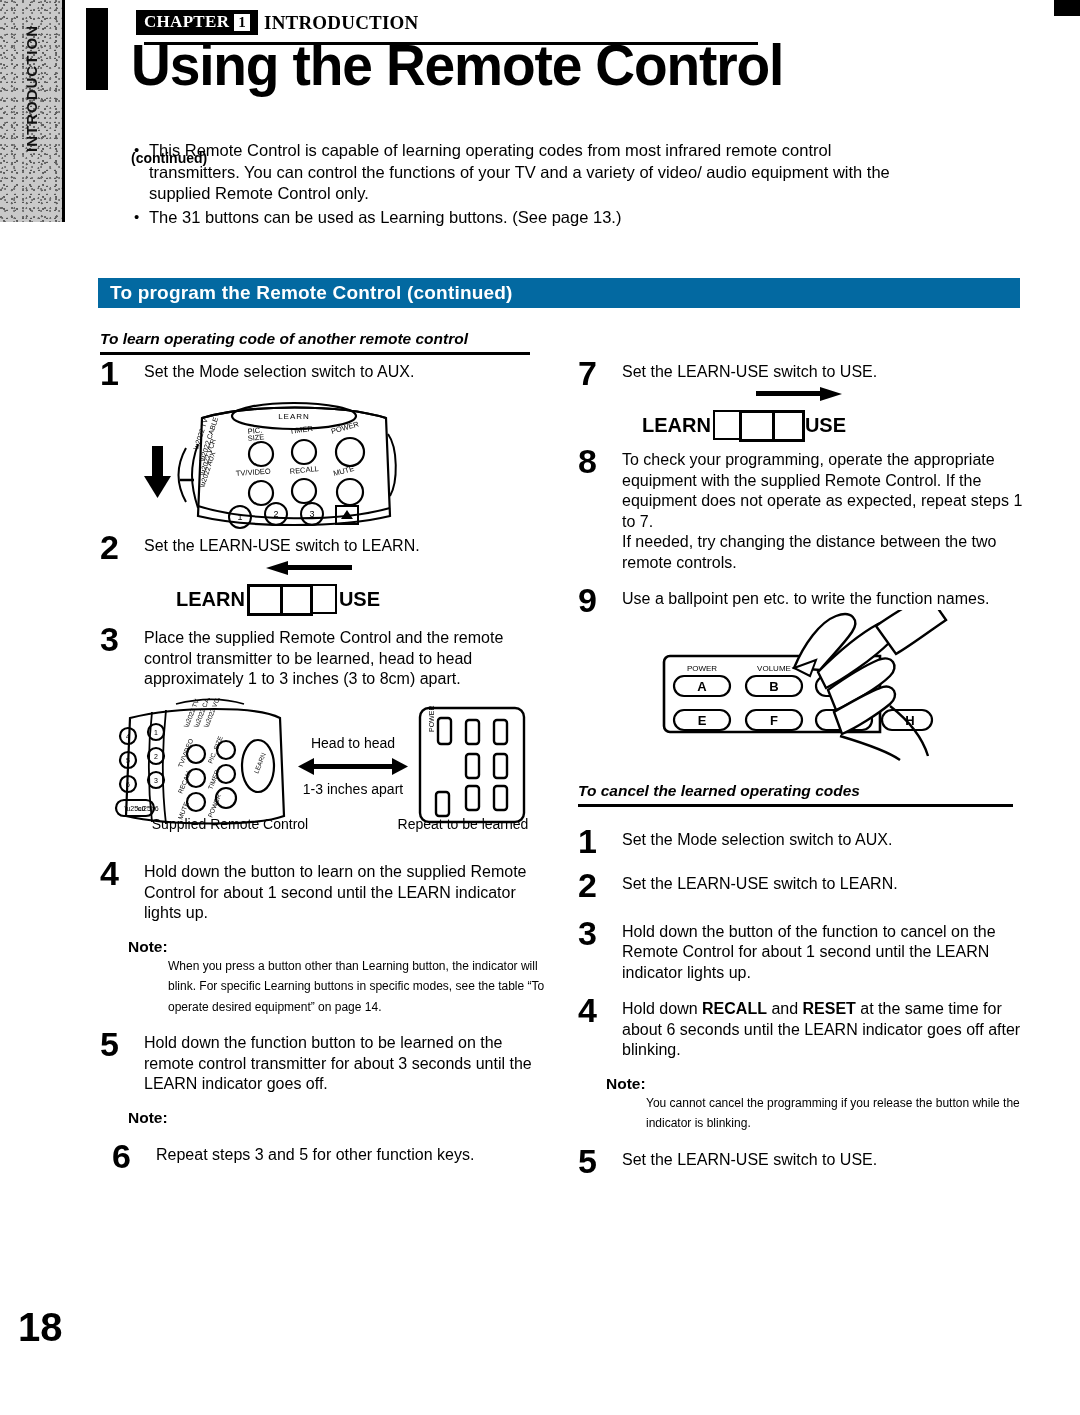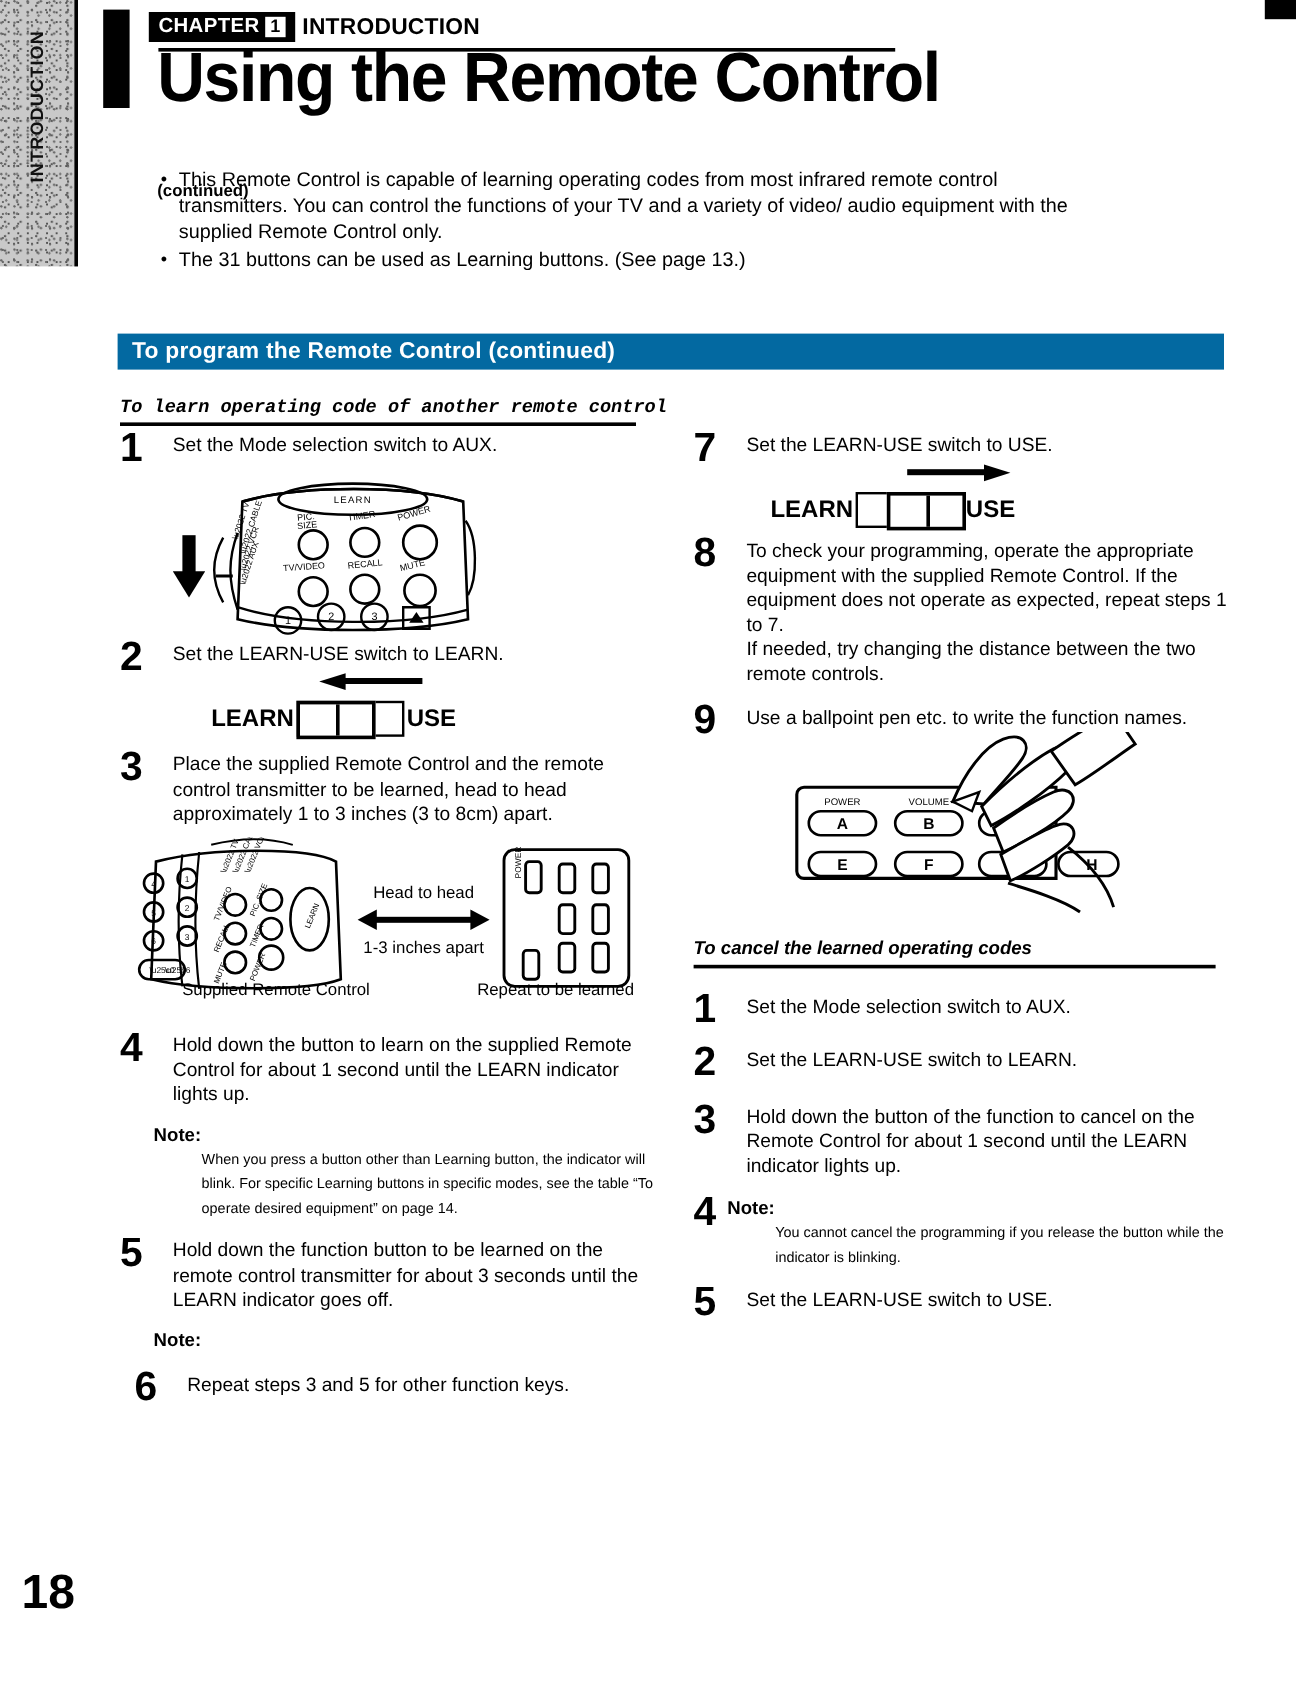--- a/index.html
+++ b/index.html
@@ -19,21 +19,21 @@
       radial-gradient(circle at 88% 30%, #3f3f3f 0.7px, transparent 1.1px);
     background-size:11px 9px,13px 12px,9px 11px,15px 13px,12px 10px,8px 8px;
     opacity:.85;}
   #side-tab .tabtext{position:absolute;left:-62px;top:80px;width:186px;
     text-align:center;transform:rotate(-90deg);
     font-size:15px;font-weight:bold;letter-spacing:1px;color:#111;}
   #corner-mark{position:absolute;right:0;top:0;width:26px;height:16px;background:#000;}
 
   
   #hdr-bar{position:absolute;left:86px;top:8px;width:22px;height:82px;background:#000;}
-  #chapter-row{position:absolute;left:124px;top:10px;width:888px;height:28px;}
+  #chapter-row{position:absolute;left:136px;top:10px;width:888px;height:28px;font-family:Liberation Serif, serif;}
   #chapter-tag{display:inline-block;background:#000;color:#fff;
     font-weight:bold;font-size:17px;padding:2px 8px 3px 8px;vertical-align:middle;
     letter-spacing:.3px;}
   #chapter-tag .num{display:inline-block;background:#fff;color:#000;
     padding:0 4px;margin-left:5px;font-size:15px;}
   #chapter-word{display:inline-block;vertical-align:middle;font-size:19px;
     font-weight:bold;margin-left:6px;letter-spacing:.2px;}
   #chapter-rule{display:inline-block;vertical-align:middle;height:3px;background:#000;
     width:614px;margin-left:8px;margin-bottom:4px;}
   #page-title{position:absolute;left:131px;top:36px;font-size:58px;font-weight:bold;
@@ -101,21 +101,21 @@
 
 <div id="intro-bullets">
   <div class="bl">This Remote Control is capable of learning operating codes from most infrared remote control transmitters.  You can control the functions of your TV and a variety of video/ audio equipment with the supplied Remote Control only.</div>
   <div class="bl">The 31 buttons can be used as Learning buttons. (See page 13.)</div>
 </div>
 
 <div id="section-band">
   <span>To program the Remote Control (continued)</span>
 </div>
 
-<div class="sub-head" style="left:100px;top:330px;font-family:Liberation Mono, monospace;">To learn operating code of another remote control</div>
+<div class="sub-head" style="left:100px;top:330px;">To learn operating code of another remote control</div>
 <div class="sub-rule" style="left:100px;top:352px;width:430px;"></div>
 
 <div class="col" style="left:100px;top:362px;width:450px;">
 
   <div class="step" style="height:26px;">
     <div class="no">1</div>
     <div class="tx">Set the Mode selection switch to AUX.</div>
   </div>
 
   <div style="position:relative;height:148px;">
@@ -380,20 +380,21 @@
     <div class="no">2</div>
     <div class="tx">Set the LEARN-USE switch to LEARN.</div>
   </div>
   <div class="step" style="margin-top:2px;">
     <div class="no">3</div>
     <div class="tx">Hold down the button of the function to cancel on the Remote Control for about 1 second until the LEARN indicator lights up.</div>
   </div>
 
   <div class="step" style="margin-top:16px;">
     <div class="no">4</div>
+    <div class="tx"><span>Hold down </span><b>RECALL</b><span> and </span><b>RESET</b><span> at the same time for about 6 seconds until the LEARN indicator goes off after blinking.</span></div>
     <div class="note-h">Note:</div>
     <div class="note-b">You cannot cancel the programming if you release the button while the indicator is blinking.</div>
   </div>
 
   <div class="step" style="margin-top:16px;">
     <div class="no">5</div>
     <div class="tx">Set the LEARN-USE switch to USE.</div>
   </div>
 </div>
 

